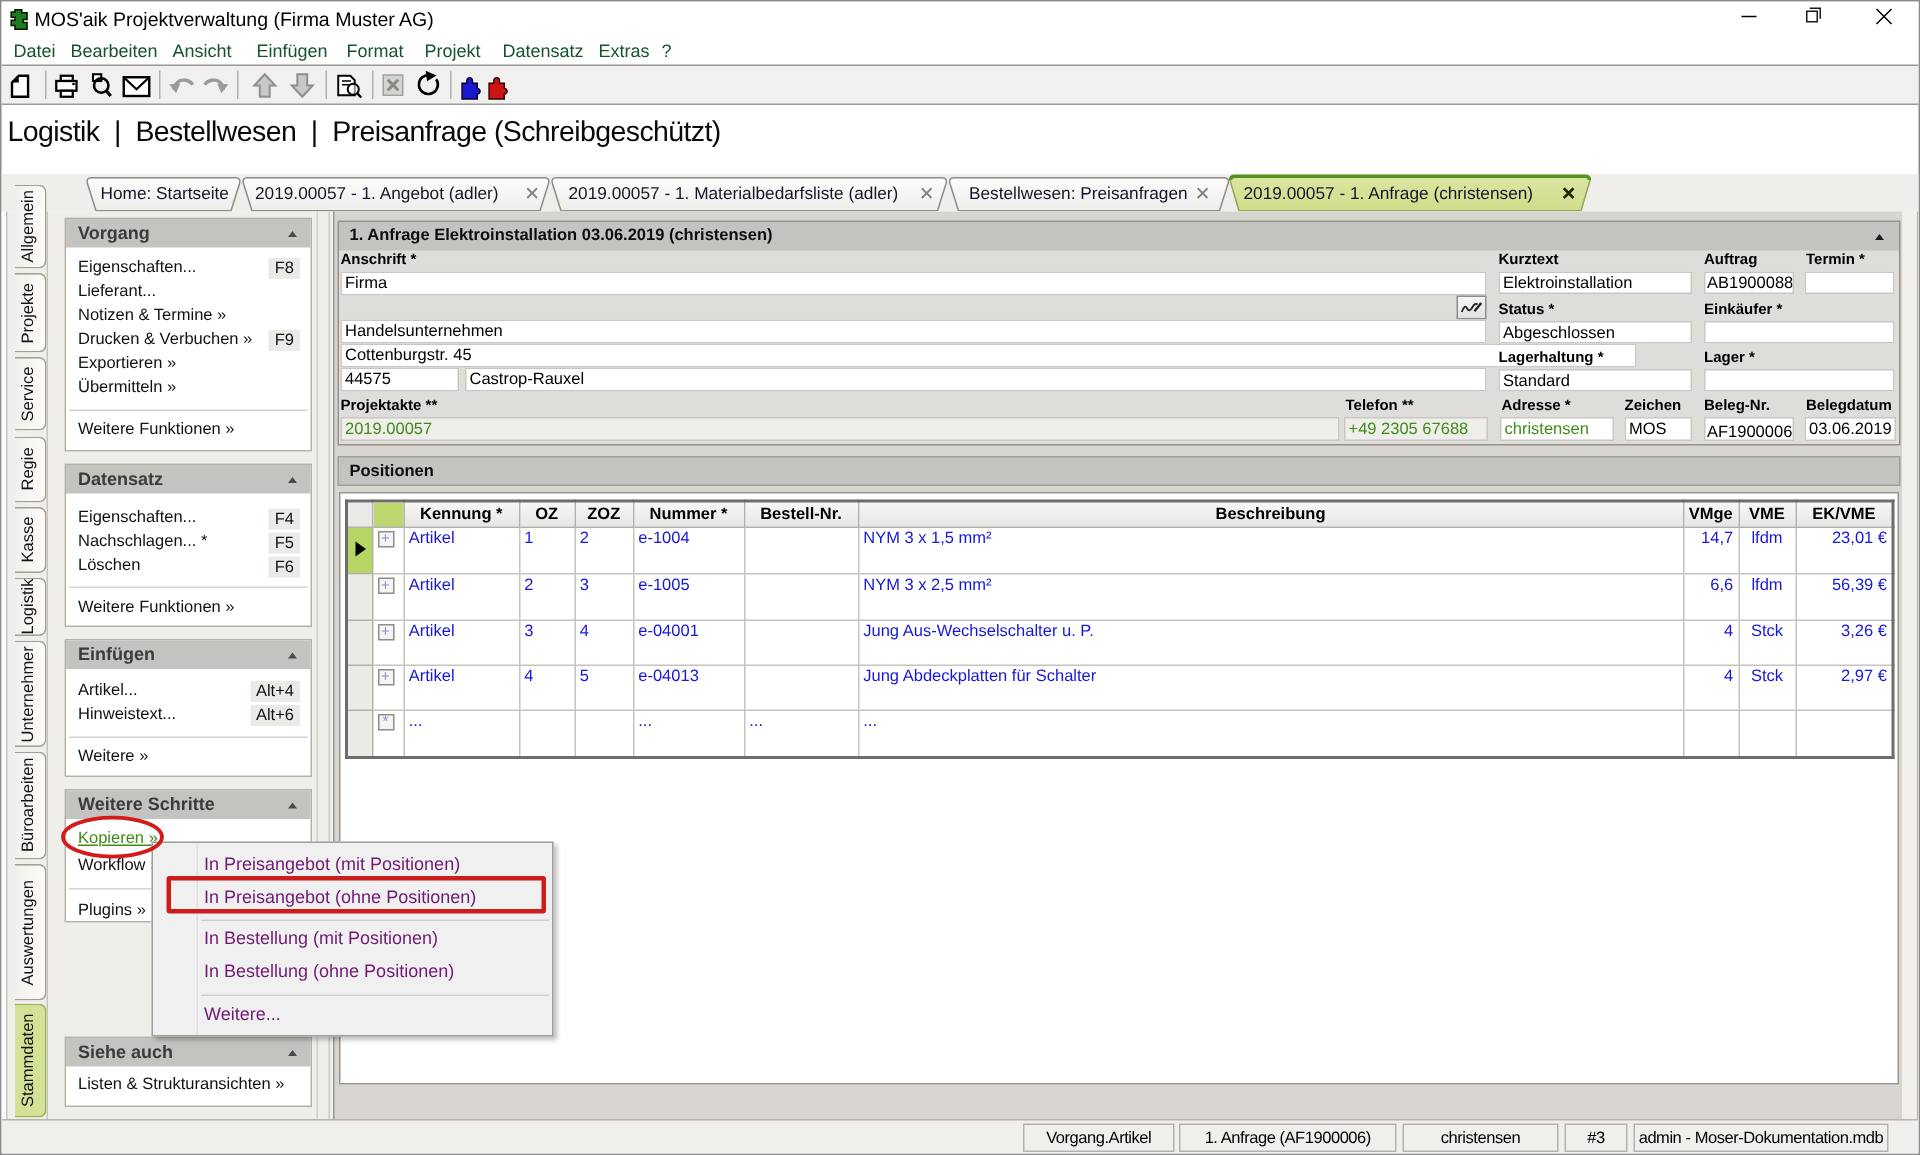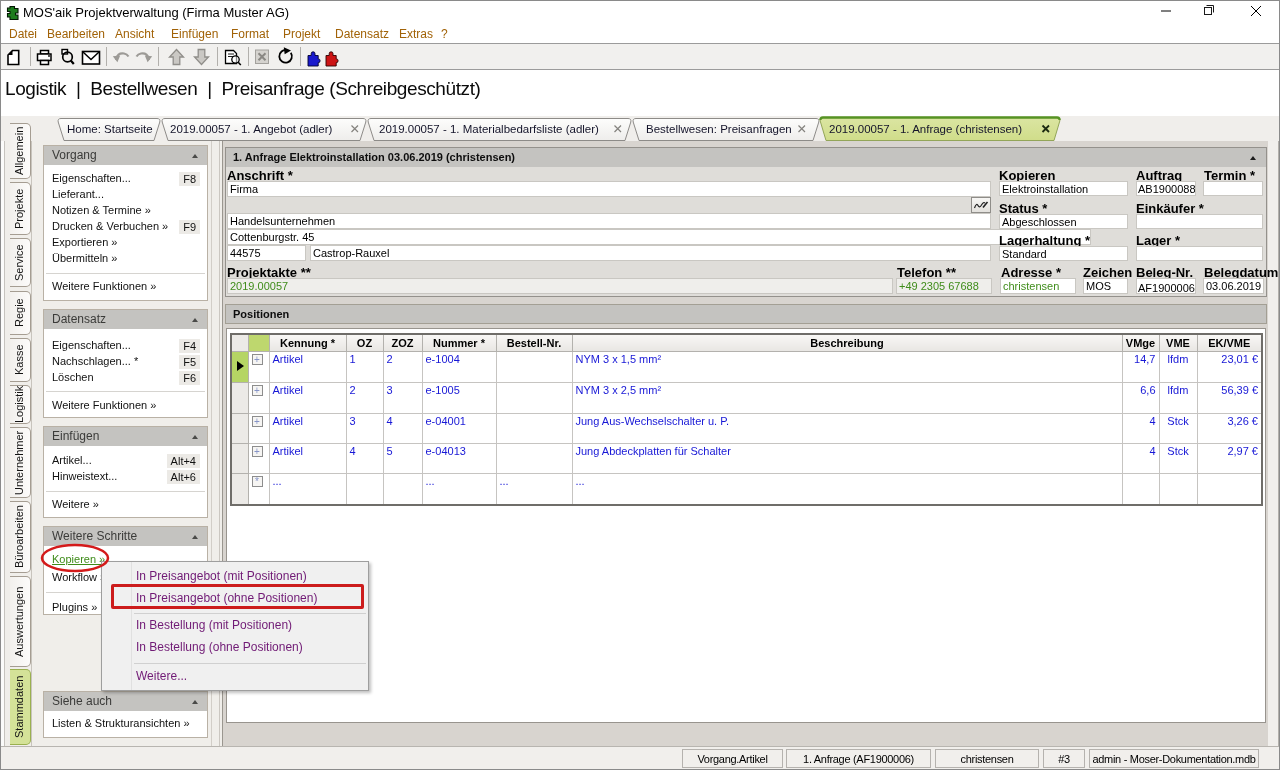--- a/index.html
+++ b/index.html
@@ -3,21 +3,21 @@
 <style>
 *{margin:0;padding:0;box-sizing:border-box}
 html,body{width:1280px;height:770px;overflow:hidden}
 body{font-family:"Liberation Sans",sans-serif;background:#fff;position:relative}
 #win{position:absolute;left:0;top:0;width:1280px;height:770px;border:1px solid #8a8a8a;overflow:hidden;background:#fff}
 .ab{position:absolute}
 
 #titlebar{position:absolute;left:0;top:0;width:1280px;height:23px;background:#fff}
 #title-text{position:absolute;left:22px;top:4px;font-size:13px;color:#000}
 
-#menubar{position:absolute;left:0;top:23px;width:1280px;height:20px;background:#fff;font-size:12px;color:#a16207}
+#menubar{position:absolute;left:0;top:23px;width:1280px;height:20px;background:#fff;font-size:12px;color:#14532d}
 #menubar span{position:absolute;top:3px}
 
 #toolbar{position:absolute;left:0;top:42px;width:1280px;height:27px;background:#f1f0ee;border-top:1px solid #9b9b9b;border-bottom:1px solid #9b9b9b}
 
 #heading{position:absolute;left:4px;top:77px;font-size:19px;color:#0a0a0a;letter-spacing:-0.4px}
 
 #tabstrip{position:absolute;left:0;top:115px;width:1280px;height:25px;background:#f0eeeb}
 
 #bodybg{position:absolute;left:0;top:140px;width:1280px;height:606px;background:#f0eeea}
 #leftwhite{position:absolute;left:0;top:140px;width:3px;height:606px;background:#fbfbfa}
@@ -27,30 +27,30 @@
 #rightstrip{position:absolute;left:1267px;top:140px;width:13px;height:606px;background:#f1efec;border-right:1px solid #fff}
 #rightline{position:absolute;left:1277px;top:140px;width:1px;height:606px;background:#b3b0ab}
 
 .vtab{position:absolute;left:9px;width:21px;border:1px solid #a59d92;border-right:none;border-radius:5px 0 0 5px;background:linear-gradient(to right,#fcfbfa,#f2f0ed);font-size:11px;color:#131313;writing-mode:vertical-rl;transform:rotate(180deg);text-align:center;line-height:19px;overflow:visible}
 .vtab.grn{background:#d4e298;border-color:#9ab04f}
 #dockline{position:absolute;left:30px;top:140px;width:1px;height:606px;background:#c8c4bd}
 #split1{position:absolute;left:210px;top:140px;width:1px;height:606px;background:#d2cec8}
 #split2{position:absolute;left:218px;top:140px;width:1px;height:606px;background:#cbc7c1}
 
 .pbox{position:absolute;left:42px;width:165px;background:#fff;border:1px solid #b9b1a5}
-.phead{height:19px;background:#c4c3c0;color:#3b3b39;font-weight:normal;font-size:12px;line-height:19px;padding-left:8px;position:relative}
+.phead{height:19px;background:#c4c3c0;color:#3b3b39;font-weight:bold;font-size:12px;line-height:19px;padding-left:8px;position:relative}
 .phead .arr{position:absolute;right:9px;top:8px;width:0;height:0;border-left:3.5px solid transparent;border-right:3.5px solid transparent;border-bottom:4.5px solid #4a4a48}
 .pit{position:absolute;left:8px;font-size:11px;color:#111;white-space:nowrap}
 .key{position:absolute;right:7px;font-size:11px;color:#111;background:#eceae6;padding:0 4px;line-height:14px}
 .psep{position:absolute;left:2px;right:2px;height:1px;background:#d6d4d0}
 
 #formbox{position:absolute;left:224px;top:146px;width:1042px;height:150px;background:#dfddd9;border:1px solid #94918c}
 .h18{position:absolute;left:0;top:0;right:0;height:19px;background:#c4c3c0;color:#0d0d0d;font-weight:bold;font-size:11px;line-height:18px;padding-left:7px}
 .harr{position:absolute;right:10px;top:8px;width:0;height:0;border-left:3.5px solid transparent;border-right:3.5px solid transparent;border-bottom:4.5px solid #1c1c1c}
-.flb{position:absolute;font-size:13px;font-weight:bold;color:#000;white-space:nowrap}
+.flb{position:absolute;font-size:10px;font-weight:bold;color:#000;white-space:nowrap}
 .fin{position:absolute;background:#fff;border:1px solid #c9c7c2;font-size:11px;color:#000;line-height:13px;padding:1px 2px 0;white-space:nowrap;overflow:hidden}
 .fro{background:#efeeeb}
 .grn-t{color:#3f8c1a}
 
 #posbar{position:absolute;left:224px;top:303px;width:1042px;height:20px;background:#c4c3c0;border:1px solid #a39f94;color:#0d0d0d;font-weight:bold;font-size:11px;line-height:19px;padding-left:7px}
 
 #tablebox{position:absolute;left:225px;top:327px;width:1040px;height:395px;background:#fff;border:1px solid #98948e}
 #grid{position:absolute;left:3px;top:4px;border-collapse:collapse;table-layout:fixed;font-size:11px;border:2px solid #6f6d69}
 #grid td{border:1px solid #c6c4c1;padding:1px 3px;vertical-align:top;color:#1717d6;overflow:hidden;white-space:nowrap}
 #grid tr.hd td{background:linear-gradient(#f8f7f5,#e8e6e3);color:#000;font-weight:bold;text-align:center;padding:0;line-height:16px;border-color:#b3b1ad}
@@ -265,21 +265,21 @@
           </svg>
     </div>
     <div class="fin" style="left:1px;top:65px;width:764px;height:16px">Handelsunternehmen</div>
     <div class="fin" style="left:1px;top:81px;width:864px;height:16px">Cottenburgstr. 45</div>
     <div class="fin" style="left:1px;top:97px;width:79px;height:16px">44575</div>
     <div class="fin" style="left:84px;top:97px;width:681px;height:16px">Castrop-Rauxel</div>
     <span class="flb" style="left:1px;top:117px">Projektakte **</span>
     <div class="fin fro grn-t" style="left:1px;top:130px;width:666px;height:16px">2019.00057</div>
     <span class="flb" style="left:671px;top:117px">Telefon **</span>
     <div class="fin fro grn-t" style="left:670px;top:130px;width:96px;height:16px">+49 2305 67688</div>
-    <span class="flb" style="left:773px;top:20px">Kopieren</span>
+    <span class="flb" style="left:773px;top:20px">Kurztext</span>
     <div class="fin" style="left:773px;top:33px;width:129px;height:15px">Elektroinstallation</div>
     <span class="flb" style="left:910px;top:20px">Auftrag</span>
     <div class="fin" style="left:910px;top:33px;width:60px;height:15px;padding:1px 1px 0">AB1900088</div>
     <span class="flb" style="left:978px;top:20px">Termin *</span>
     <div class="fin" style="left:977px;top:33px;width:60px;height:15px"></div>
     <span class="flb" style="left:773px;top:53px">Status *</span>
     <div class="fin" style="left:773px;top:66px;width:129px;height:15px">Abgeschlossen</div>
     <span class="flb" style="left:910px;top:53px">Einkäufer *</span>
     <div class="fin" style="left:910px;top:66px;width:127px;height:15px"></div>
     <span class="flb" style="left:773px;top:85px">Lagerhaltung *</span>

